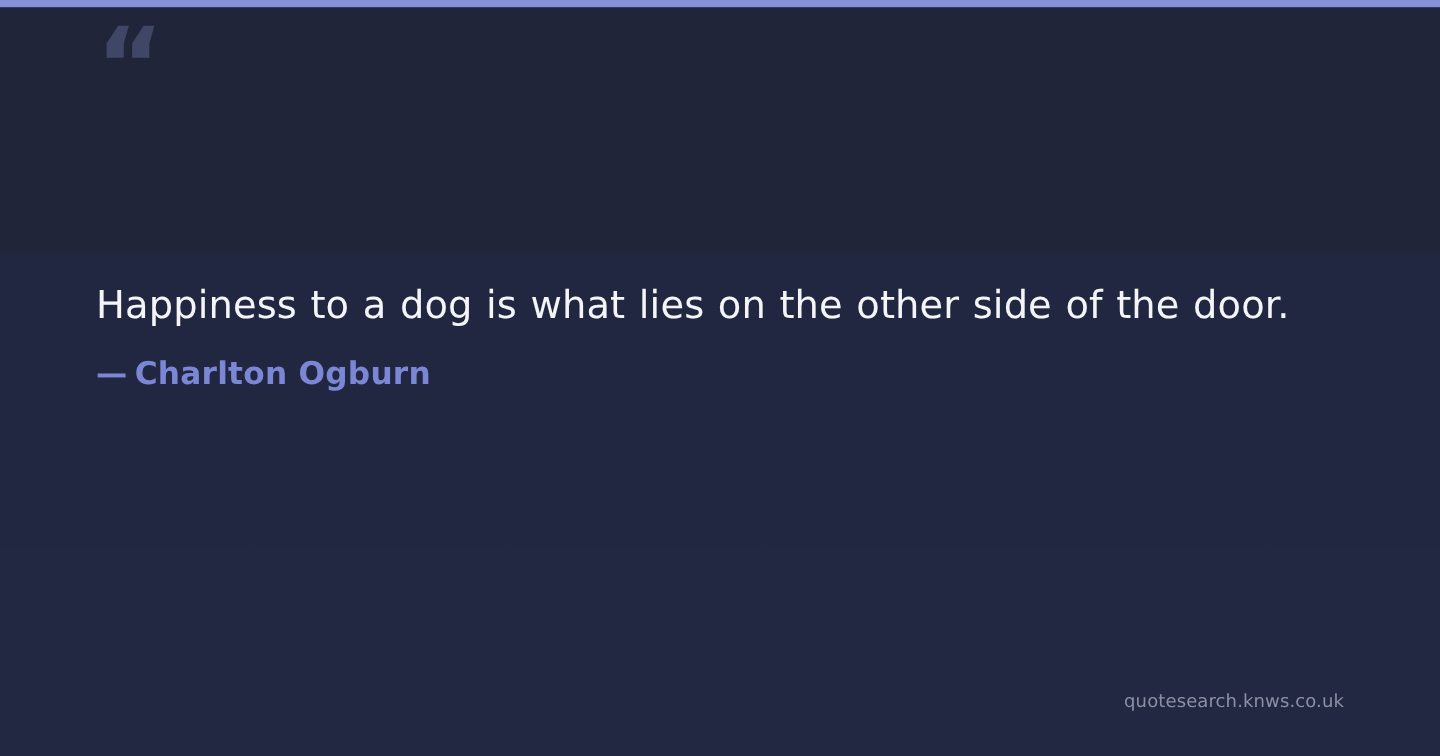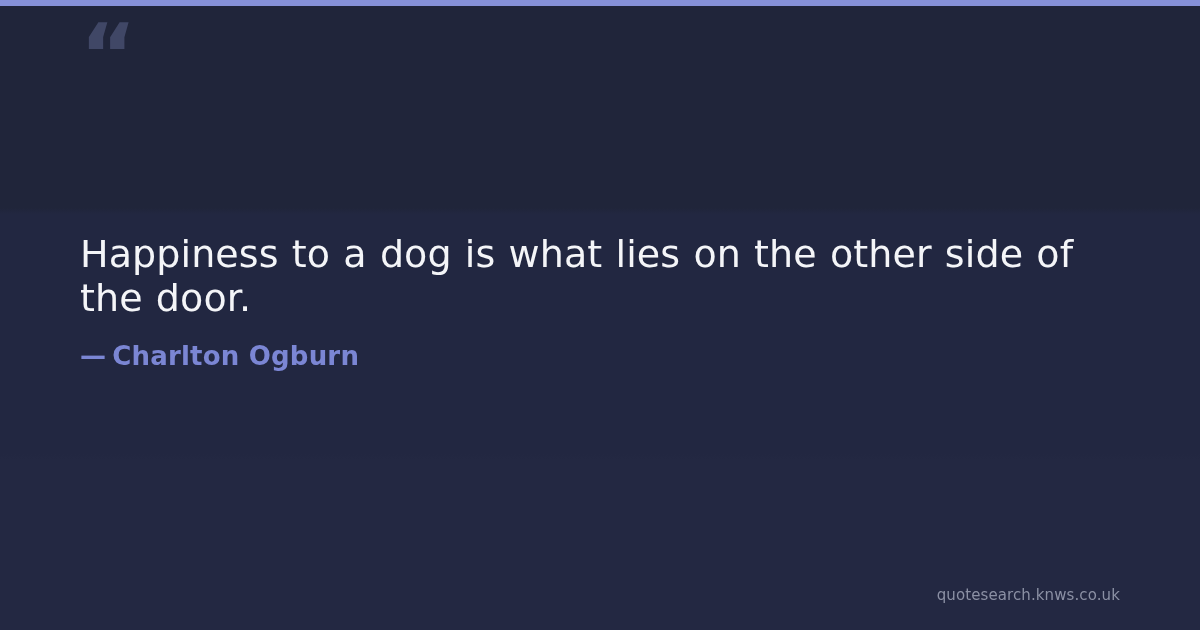--- a/index.html
+++ b/index.html
@@ -61,21 +61,21 @@
     position: absolute;
     left: 80px;
     top: 232px;
     width: 1045px;
   }
 
   .quote-text {
     margin: 0;
     font-family: "DejaVu Sans", sans-serif;
     font-weight: 400;
-    font-size: 38px;
+    font-size: 32px;
     line-height: 44px;
     color: #f4f5f8;
     letter-spacing: 0.1px;
     word-spacing: 1px;
   }
 
   .attribution {
     margin: 22px 0 0 0;
     font-family: "DejaVu Sans", sans-serif;
     font-weight: 700;
@@ -87,21 +87,21 @@
 
   .attribution .dash {
     color: #7b86d4;
     margin-right: 6px;
   }
 
   
   .watermark {
     position: absolute;
     right: 80px;
-    bottom: 26px;
+    bottom: 37px;
     font-family: "DejaVu Sans", sans-serif;
     font-weight: 400;
     font-size: 15px;
     line-height: 18px;
     color: #8b90a4;
     letter-spacing: 0.1px;
     text-align: right;
   }
 </style>
 </head>

